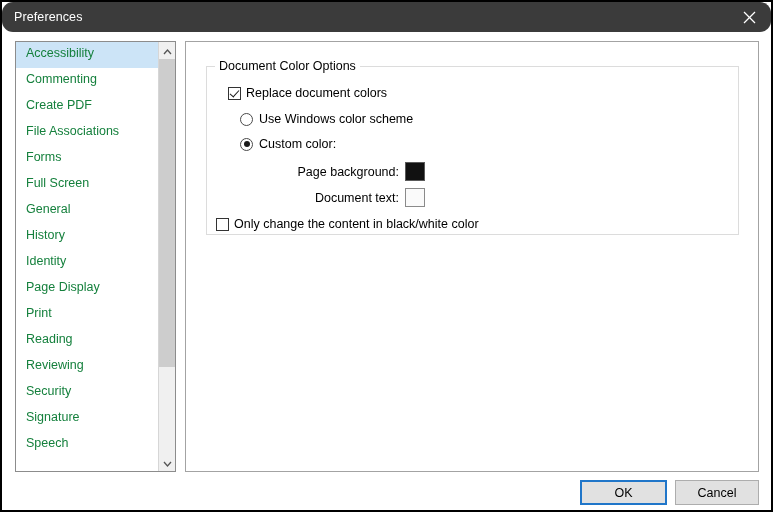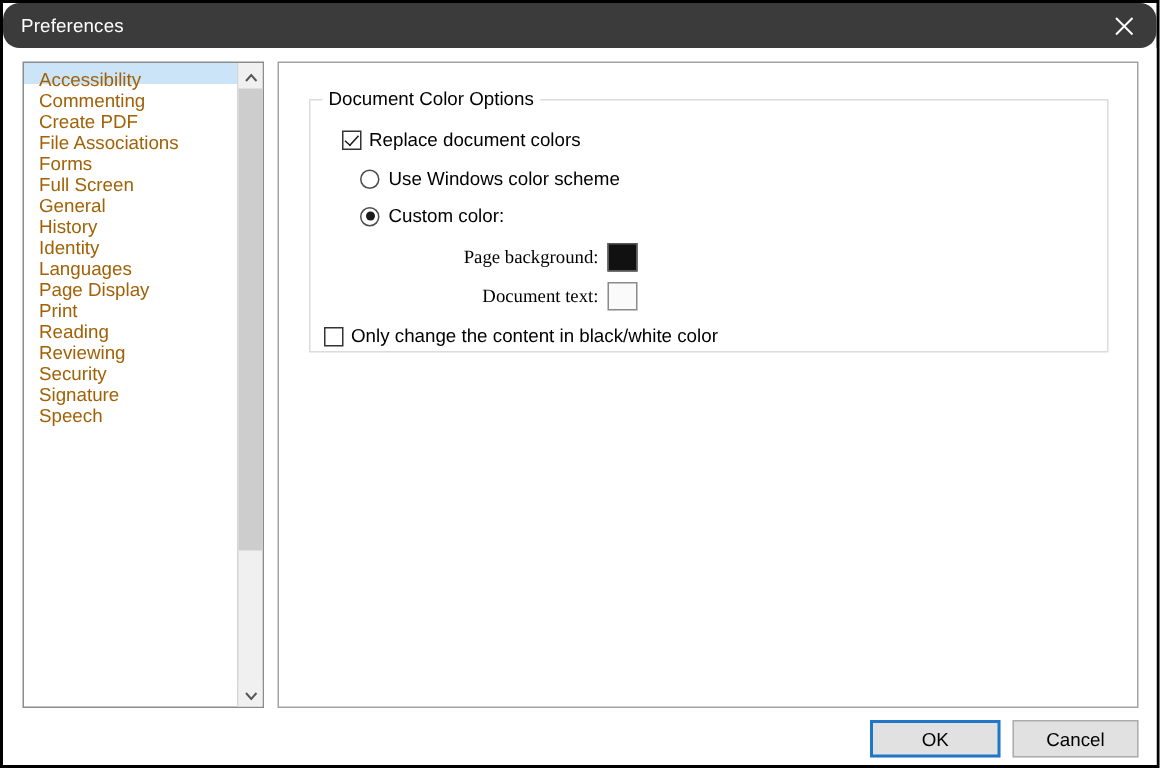--- a/index.html
+++ b/index.html
@@ -78,25 +78,25 @@
     overflow: hidden;
   }
   .list-area {
     position: absolute;
     left: 0; top: 0;
     width: 142px;
     height: 100%;
     box-sizing: border-box;
   }
   .list-item {
-    height: 14px;
+    height: 26px;
     line-height: 22px;
     padding-left: 10px;
     font-size: 12.5px;
-    color: #a16207;
+    color: #15803d;
     white-space: nowrap;
     cursor: default;
     box-sizing: border-box;
   }
   .list-item.selected {
     background: #cce4f7;
   }
 
   
   .scrollbar {
@@ -241,21 +241,20 @@
   }
   .swatch.light {
     background: #fafafa;
     box-shadow: none;
     border: 1px solid #8a8a8a;
   }
 
   .swatch-label {
     text-align: right;
     font-size: 12.5px;
-    font-family: Liberation Serif, serif;
   }
 
   
   .footer {
     position: absolute;
     left: 0;
     top: 440px;
     width: 769px;
     height: 38px;
   }
@@ -308,21 +307,20 @@
       <div class="list-area">
         <div class="list-item selected">Accessibility</div>
         <div class="list-item">Commenting</div>
         <div class="list-item">Create PDF</div>
         <div class="list-item">File Associations</div>
         <div class="list-item">Forms</div>
         <div class="list-item">Full Screen</div>
         <div class="list-item">General</div>
         <div class="list-item">History</div>
         <div class="list-item">Identity</div>
-        <div class="list-item">Languages</div>
         <div class="list-item">Page Display</div>
         <div class="list-item">Print</div>
         <div class="list-item">Reading</div>
         <div class="list-item">Reviewing</div>
         <div class="list-item">Security</div>
         <div class="list-item">Signature</div>
         <div class="list-item">Speech</div>
       </div>
 
       <div class="scrollbar">

